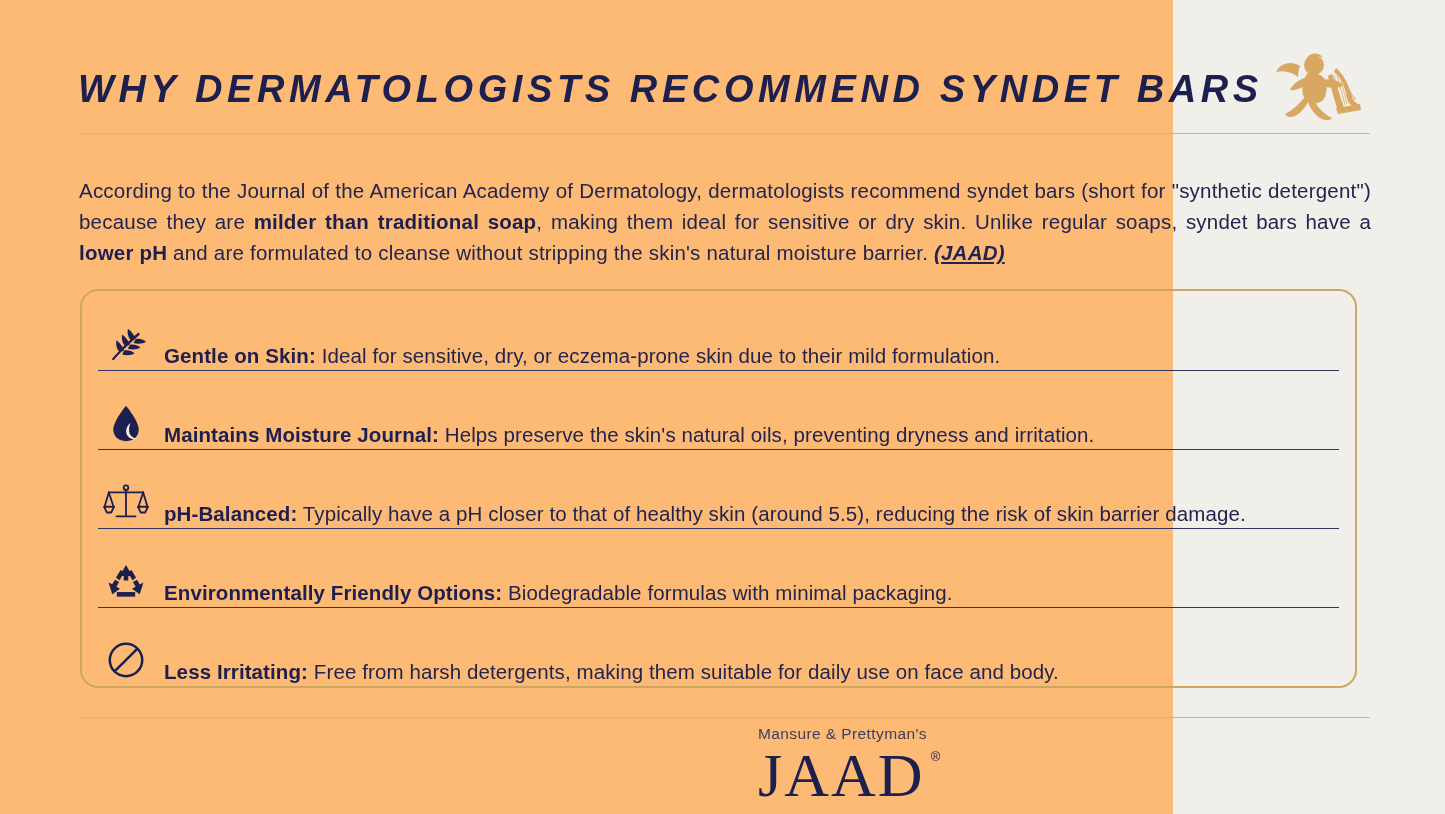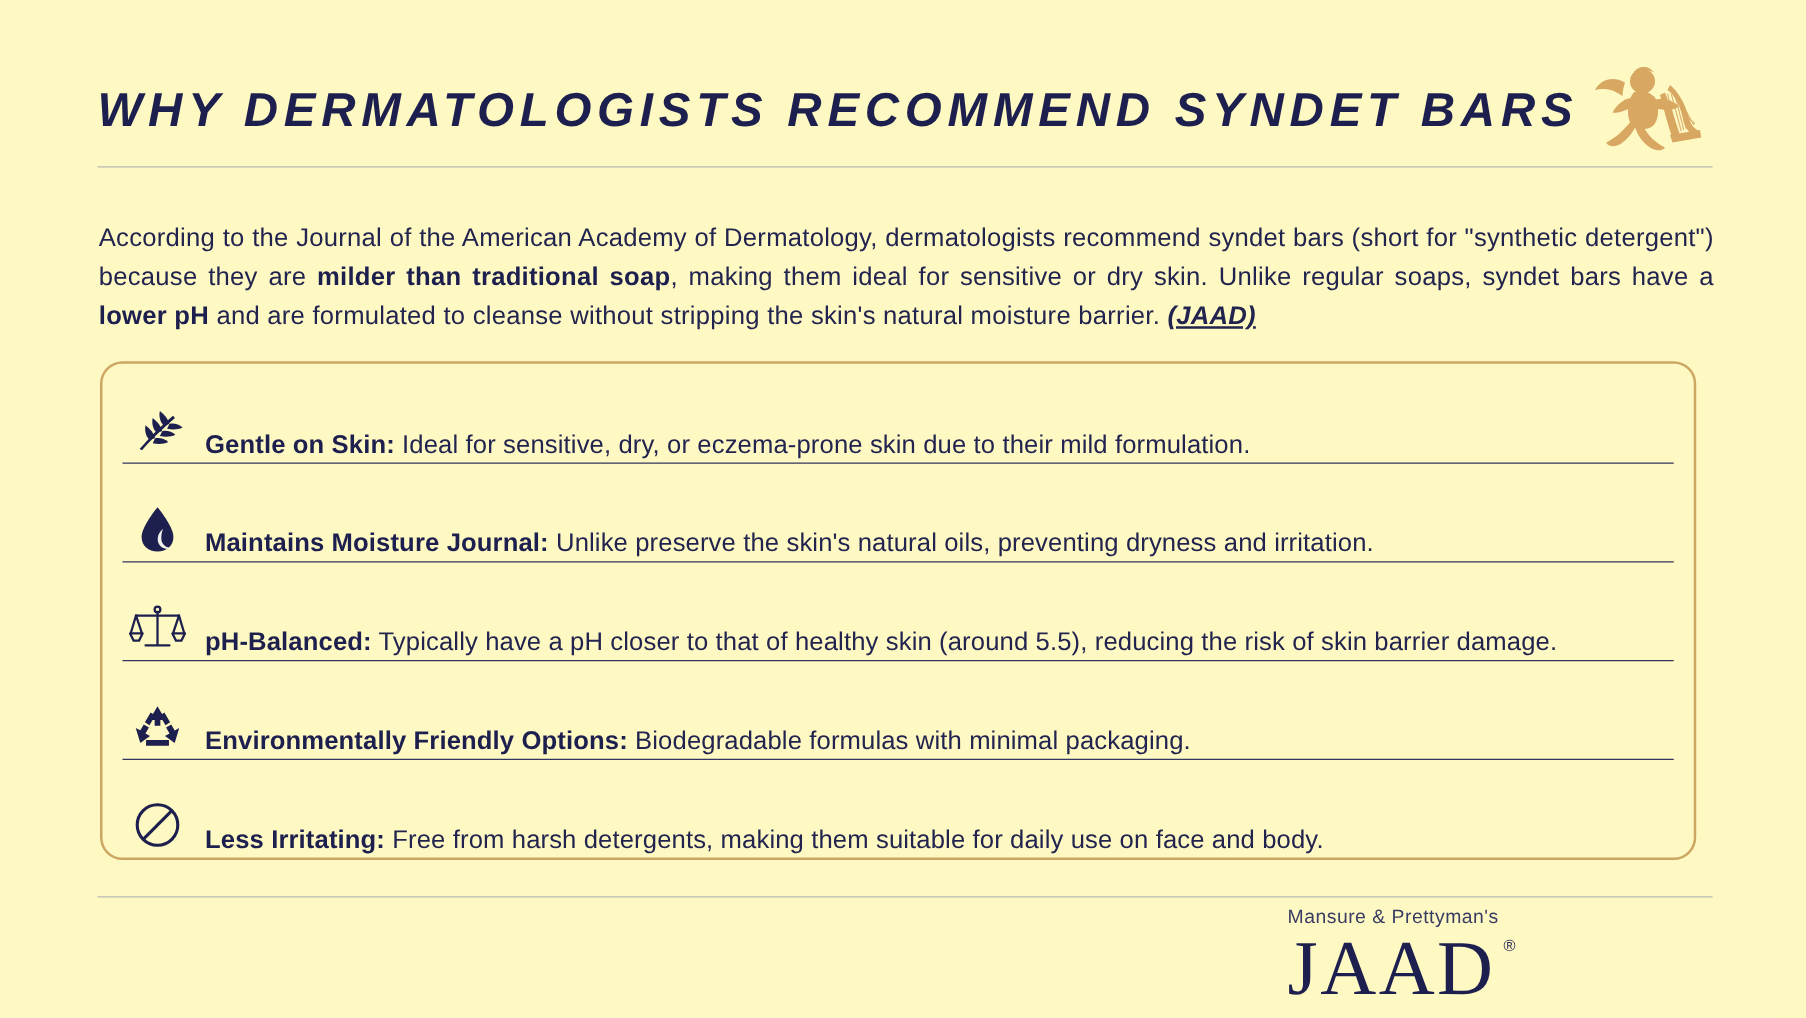--- a/index.html
+++ b/index.html
@@ -11,24 +11,24 @@
     width: 1445px;
     height: 814px;
     background: #f0efe9;
     font-family: "Liberation Sans", sans-serif;
     color: #1f2150;
     overflow: hidden;
   }
 
   .page {
     position: relative;
-    width: 1445px;
+    width: 1173px;
     height: 814px;
     box-sizing: border-box;
-    background: #fef9c3;
+    background: #fdba74;
     padding-left: 48px;
   }
 
   
   .header {
     position: absolute;
     left: 78px;
     top: 58px;
     width: 1292px;
     height: 62px;
@@ -245,21 +245,21 @@
       <span class="benefit-text"><span class="lead">Gentle on Skin:</span><span> Ideal for sensitive, dry, or eczema-prone skin due to their mild formulation.</span></span>
     </div>
 
     <div class="benefit-row">
       <span class="benefit-icon">
         <svg viewBox="0 0 44 44" width="40" height="40" aria-hidden="true">
           <path d="M22 3 C22 3, 36 20, 36 29 C36 37, 30 42, 22 42 C14 42, 8 37, 8 29 C8 20, 22 3, 22 3 Z" fill="#1d1f4e"></path>
           <path d="M27 22 C23 25, 21 30, 23 35 C25 39, 30 41, 34 39 C30 39, 26 36, 25.5 32 C25 28, 26 24, 27 22 Z" fill="#f0efe9"></path>
         </svg>
       </span>
-      <span class="benefit-text"><span class="lead">Maintains Moisture Journal:</span><span> Unlike preserve the skin's natural oils, preventing dryness and irritation.</span></span>
+      <span class="benefit-text"><span class="lead">Maintains Moisture Journal:</span><span> Helps preserve the skin's natural oils, preventing dryness and irritation.</span></span>
     </div>
 
     <div class="benefit-row">
       <span class="benefit-icon">
         <svg viewBox="0 0 48 44" width="46" height="42" aria-hidden="true">
           <g stroke="#1d1f4e" stroke-width="1.9" fill="none" stroke-linecap="round" stroke-linejoin="round">
 
             <line x1="24" y1="9" x2="24" y2="36"></line>
 
             <circle cx="24" cy="7" r="2.4"></circle>

